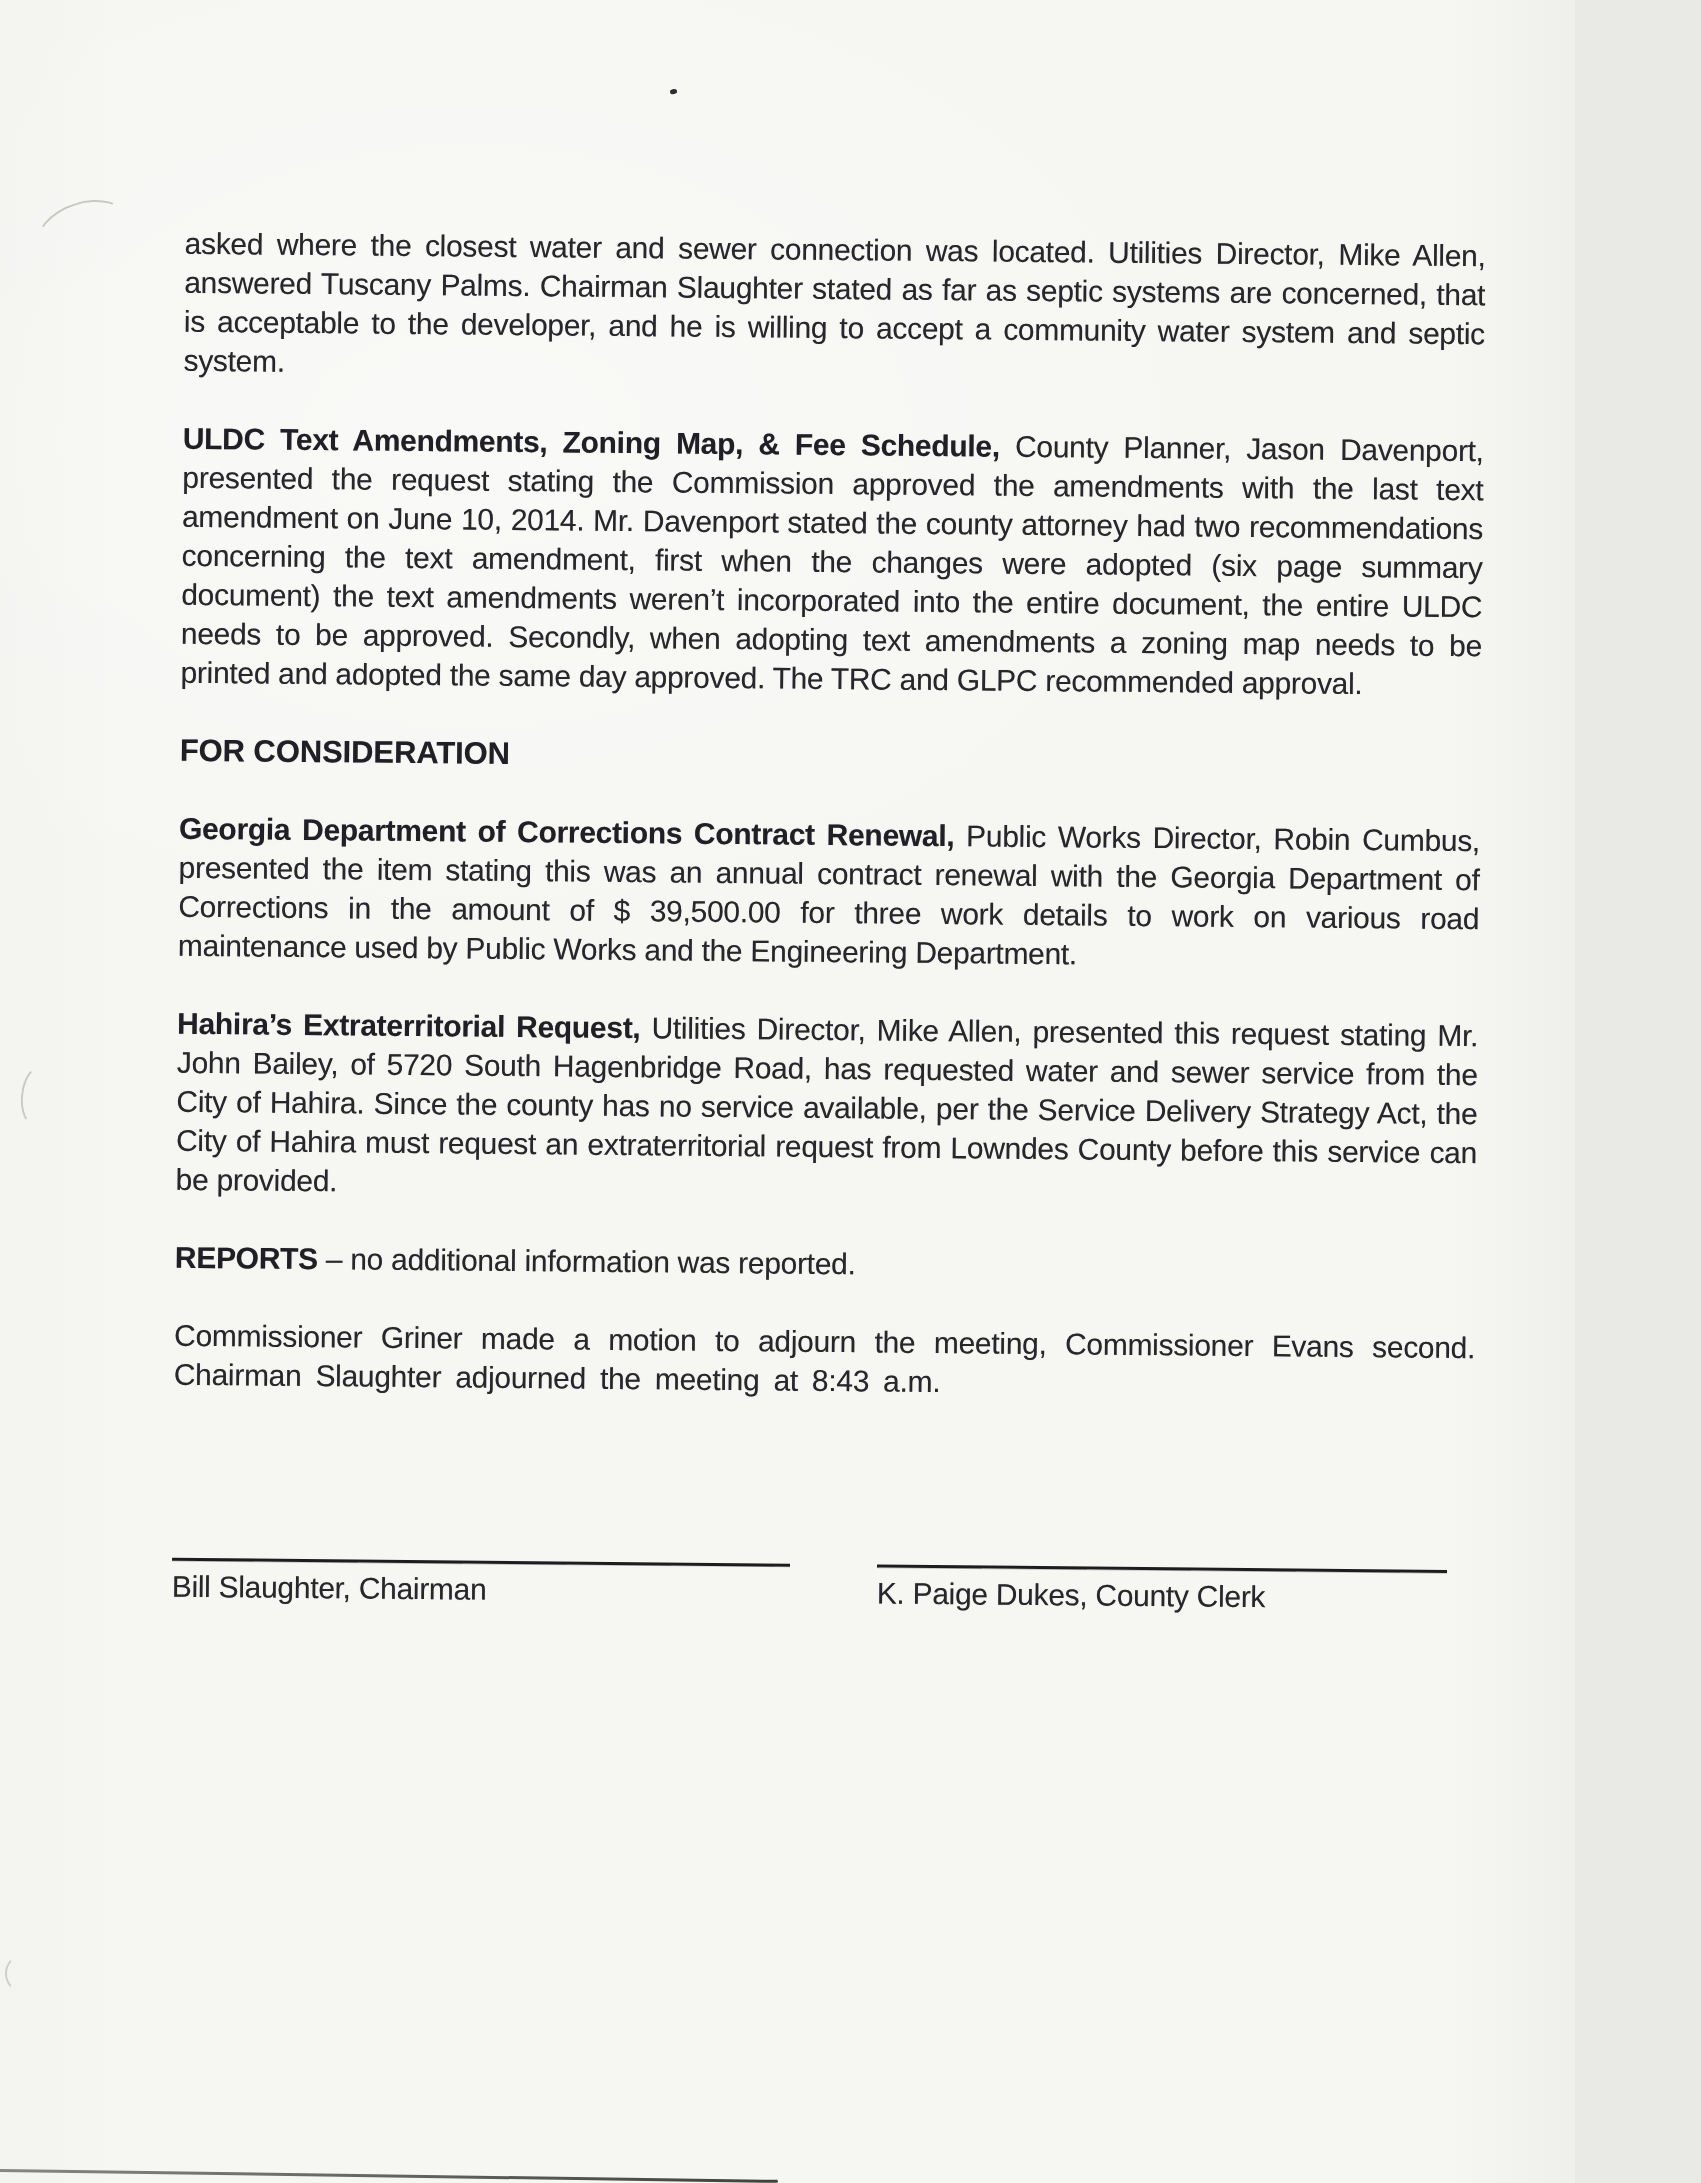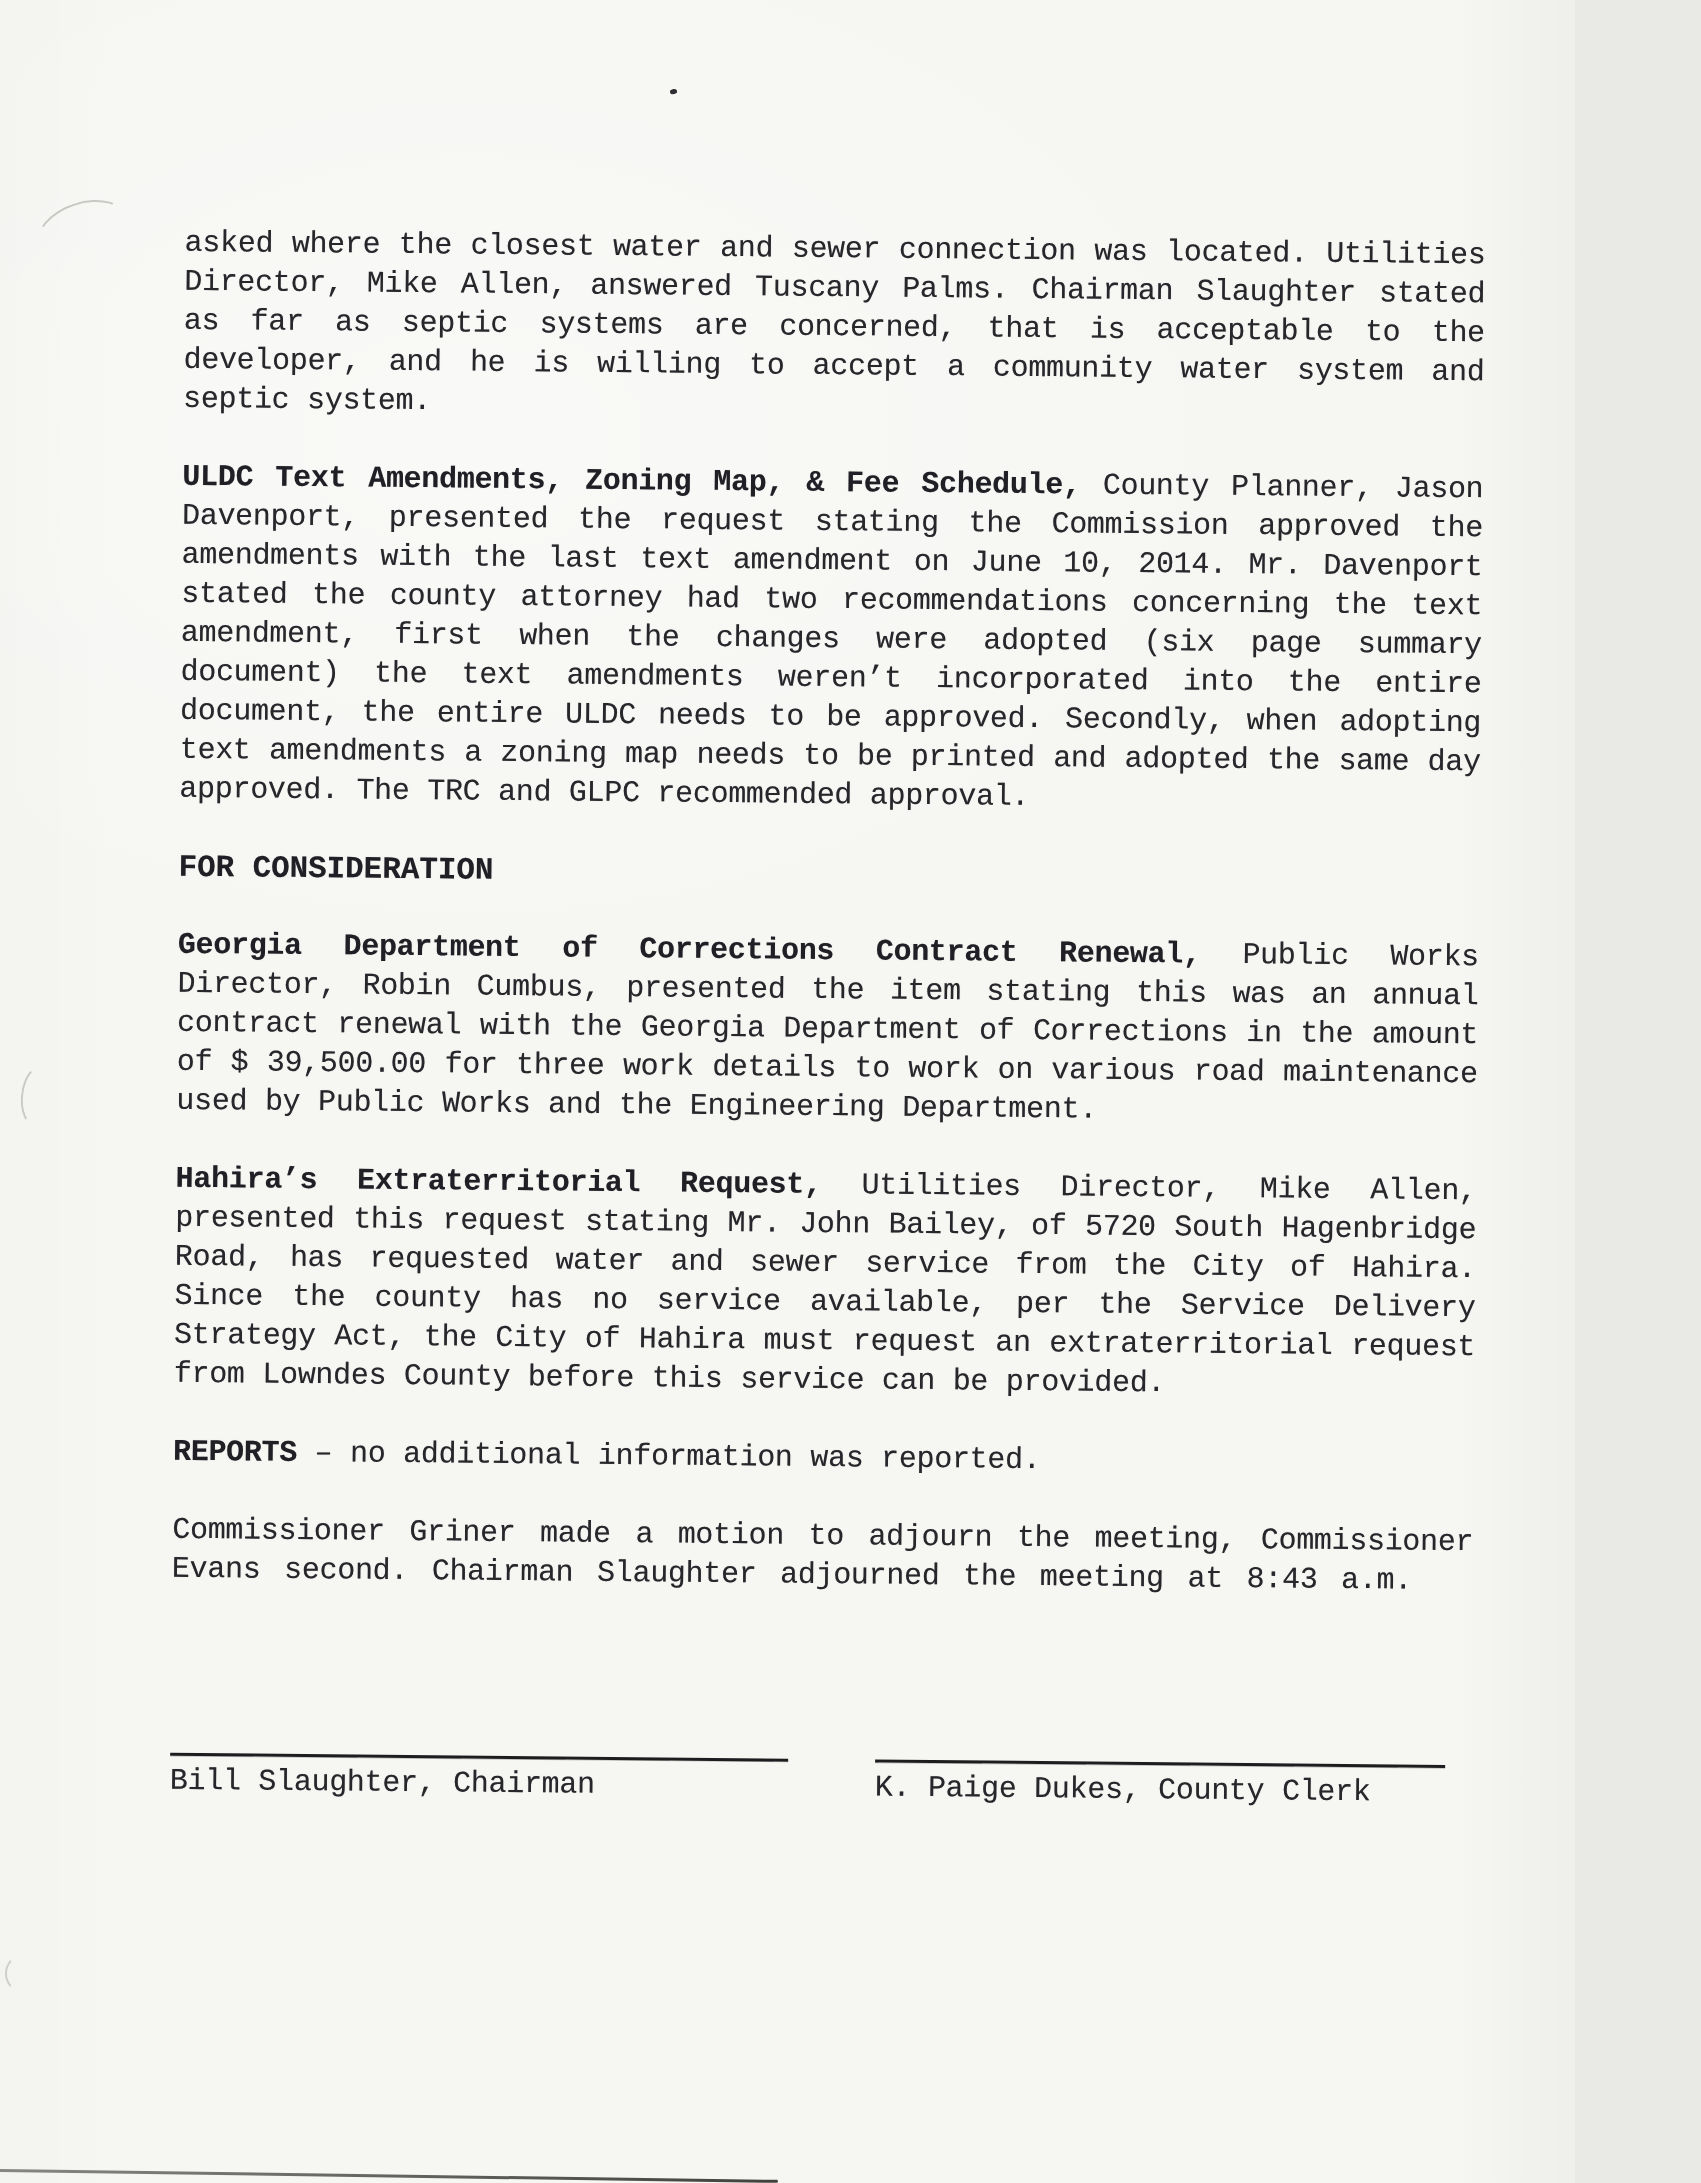--- a/index.html
+++ b/index.html
@@ -7,21 +7,20 @@
   body {
     width: 1702px; height: 2183px;
     font-family: "Liberation Sans", "DejaVu Sans", sans-serif;
     background: #e9e9e6;
   }
   .sheet {
     position: relative;
     width: 1575px; height: 2183px;
     background: #f6f6f3;
     overflow: hidden;
-    font-family: Liberation Mono, monospace;
   }
   
   .sheet::before {
     content: "";
     position: absolute; inset: 0;
     background:
       radial-gradient(1204px 803px at 30% 20%, rgba(255,255,255,0.35), rgba(255,255,255,0) 70%),
       linear-gradient(to right, rgba(0,0,0,0.012), rgba(0,0,0,0) 8%, rgba(0,0,0,0) 92%, rgba(0,0,0,0.03));
     pointer-events: none;
   }

